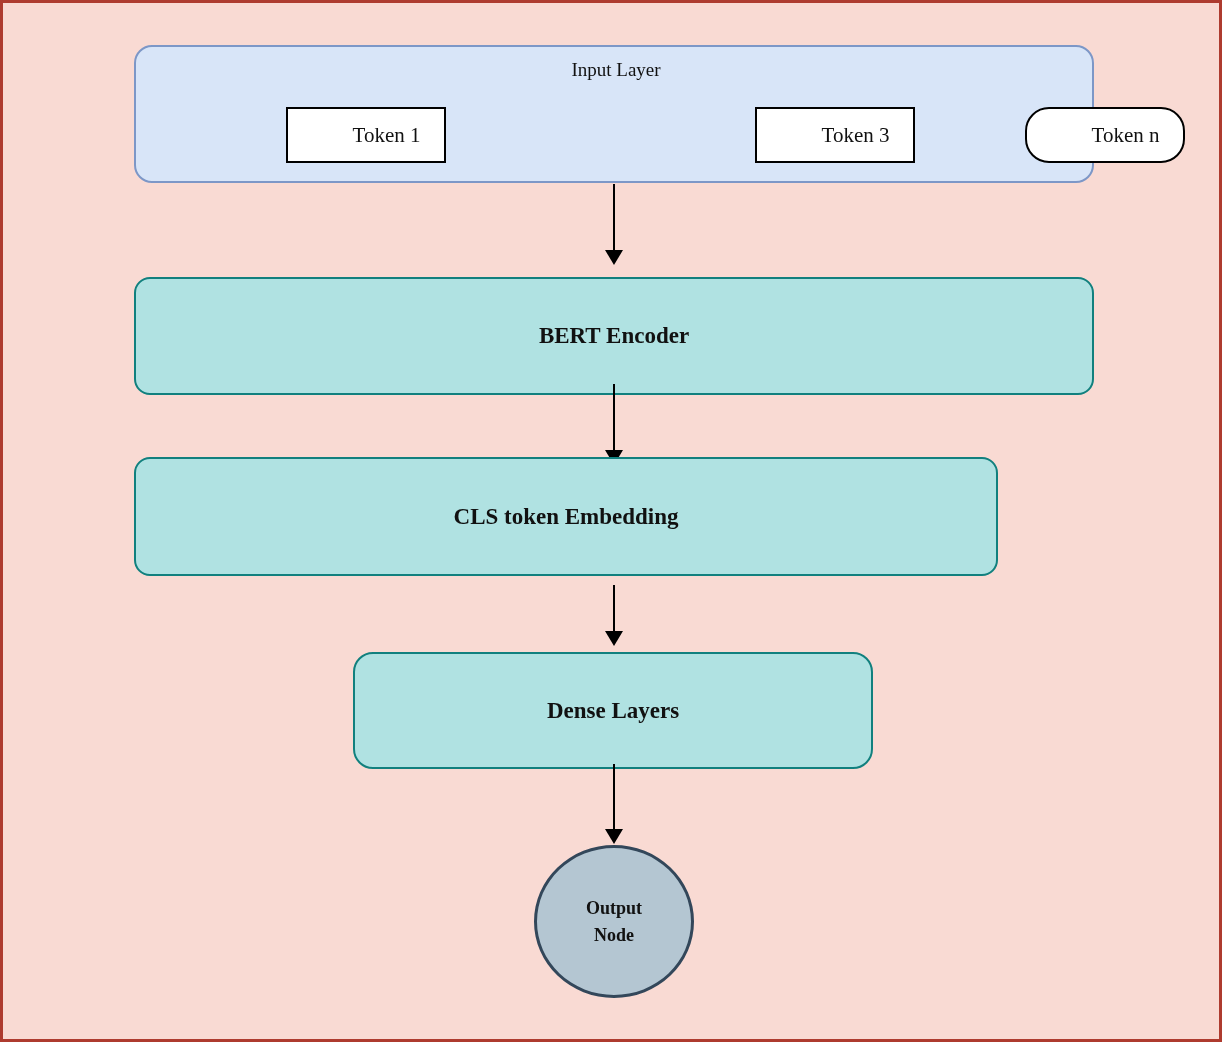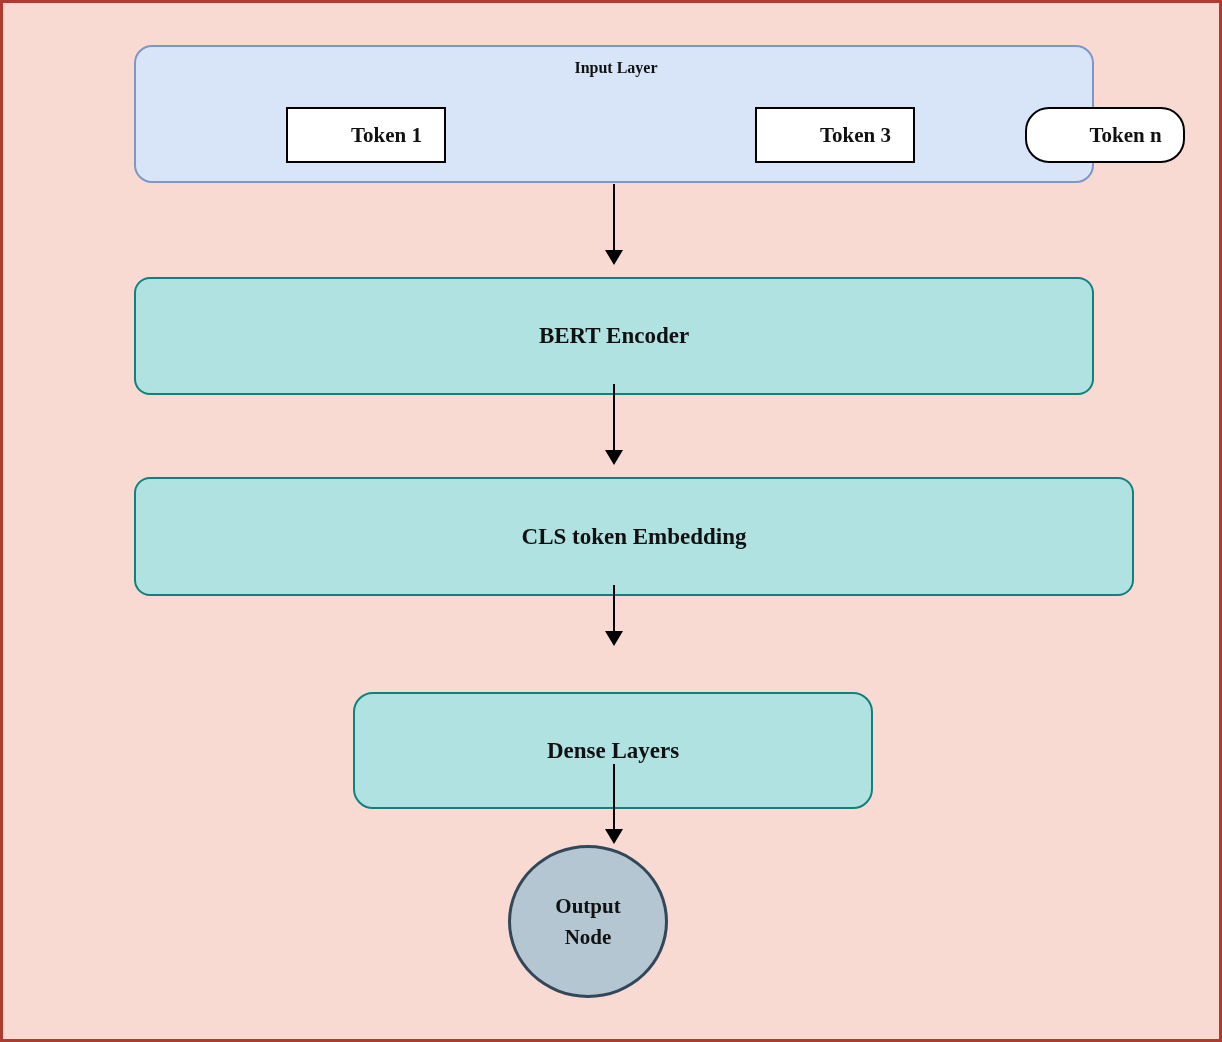--- a/index.html
+++ b/index.html
@@ -32,62 +32,62 @@
     width: 960px; height: 138px;
     background: #d8e5f8;
     border: 2.5px solid #7d97c7;
     border-radius: 18px;
   }
   .input-title {
     position: absolute;
     left: 0; top: 12px;
     width: 960px;
     text-align: center;
-    font-weight: bold;
-    font-size: 16px;
+    font-weight: normal;
+    font-size: 19px;
     color: #111111;
   }
   .token-box {
     position: absolute;
     top: 60px;
     width: 160px; height: 56px;
     box-sizing: border-box;
     background: #ffffff;
     border: 2.5px solid #000000;
     display: flex;
     align-items: center;
     justify-content: center;
-    font-weight: bold;
+    font-weight: normal;
     font-size: 21px;
     color: #111111;
     padding-left: 41px;
   }
   .token-1 { left: 150px; }
   .token-2 { left: 392px; }
   .token-3 { left: 619px; }
   .token-n { left: 889px; border-radius: 24px; }
 
   .stage {
     background: #b0e2e2;
     border: 2.5px solid #11807e;
     border-radius: 16px;
     font-size: 23px;
     margin-top: 12px;
   }
   .bert-encoder   { left: 131px; top: 262px; width: 960px; height: 118px; }
-  .cls-embedding  { left: 131px; top: 462px; width: 1000px; height: 119px; }
-  .dense-layers   { left: 350px; top: 677px; width: 520px; height: 117px; border-radius: 20px; }
+  .cls-embedding  { left: 131px; top: 442px; width: 864px; height: 119px; }
+  .dense-layers   { left: 350px; top: 637px; width: 520px; height: 117px; border-radius: 20px; }
 
   .output-node {
-    left: 505px; top: 842px;
+    left: 531px; top: 842px;
     width: 160px; height: 153px;
     background: #b4c6d2;
     border: 3px solid #33475a;
     border-radius: 50%;
-    font-size: 21px;
+    font-size: 18px;
     line-height: 1.45;
   }
   .output-label { width: 100px; }
 
   .arrow {
     position: absolute;
     width: 18px;
     display: flex;
     flex-direction: column;
     align-items: center;

